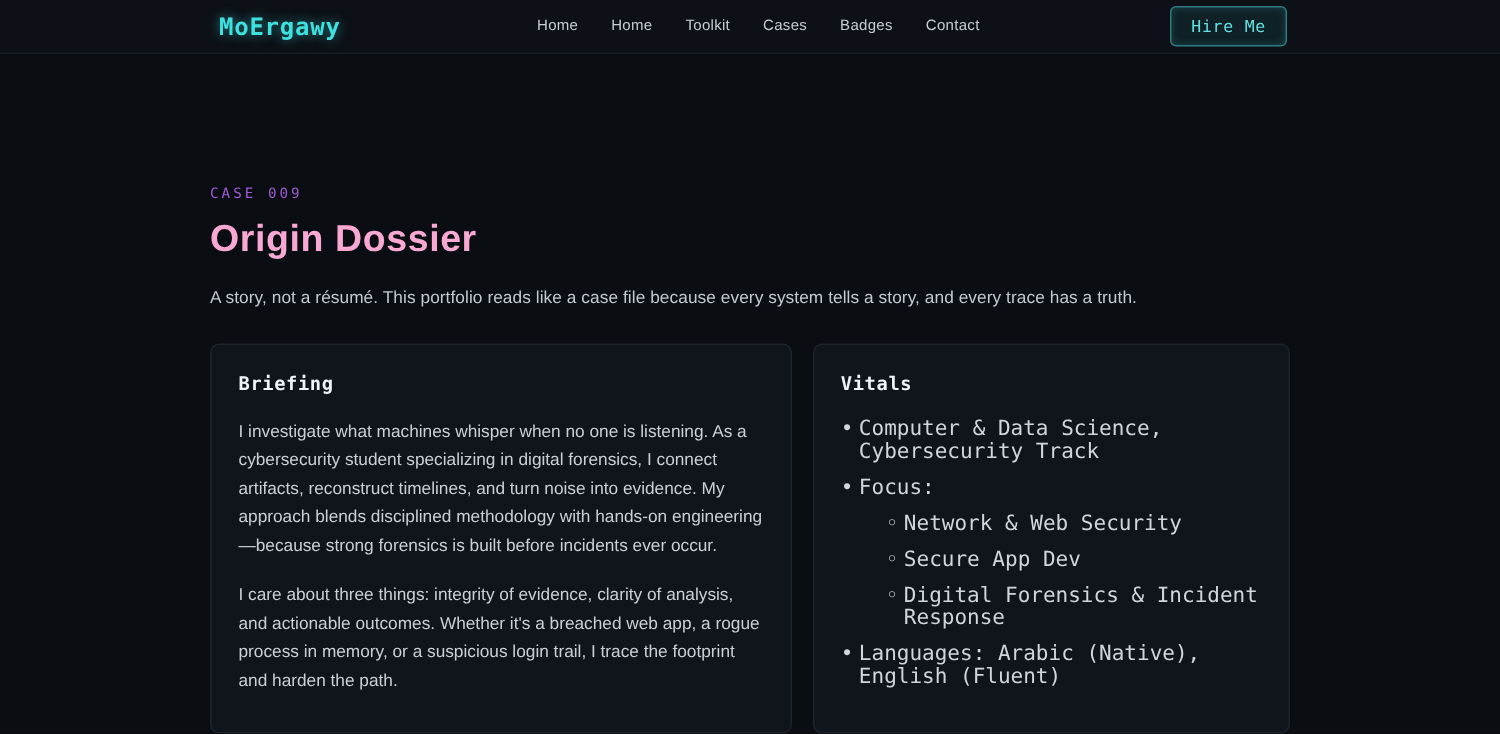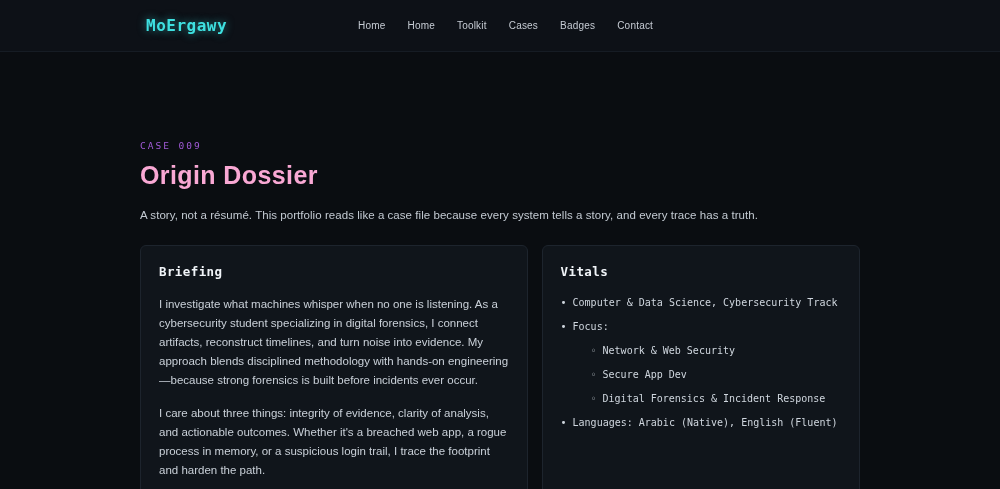--- a/index.html
+++ b/index.html
@@ -9,21 +9,21 @@
     background: #0a0d11;
     font-family: "Liberation Sans", sans-serif;
     overflow: hidden;
   }
   body {
     position: relative;
   }
 
   
   .navbar {
-    height: 52px;
+    height: 36px;
     width: 100%;
     background: #0d1117;
     border-bottom: 1px solid #161c24;
     display: flex;
     align-items: center;
     position: relative;
   }
   .brand {
     position: absolute;
     left: 146px;
@@ -113,21 +113,21 @@
     font-size: 11.5px;
     line-height: 19px;
     color: #c9d0d8;
     margin-bottom: 14px;
   }
   .card.briefing p:last-child { margin-bottom: 4px; }
 
   .vitals-list {
     list-style: none;
     font-family: "DejaVu Sans Mono", monospace;
-    font-size: 10px;
+    font-size: 14px;
     color: #cfd6de;
   }
   .vitals-list > li {
     position: relative;
     padding-left: 12px;
     margin-bottom: 9px;
     line-height: 15px;
   }
   .vitals-list > li::before {
     content: "\2022";
@@ -162,20 +162,21 @@
 <div class="navbar">
   <div class="brand">MoErgawy</div>
   <nav class="nav-links">
     <a href="#">Home</a>
     <a href="#">Home</a>
     <a href="#">Toolkit</a>
     <a href="#">Cases</a>
     <a href="#">Badges</a>
     <a href="#">Contact</a>
   </nav>
+  <div class="hire-btn">Hire Me</div>
 </div>
 
 <div class="page">
   <div class="case-tag">CASE 009</div>
   <h1 class="page-title">Origin Dossier</h1>
   <div class="page-sub">A story, not a résumé. This portfolio reads like a case file because every system tells a story, and every trace has a truth.</div>
 
   <div class="cards">
 
     <section class="card briefing">

